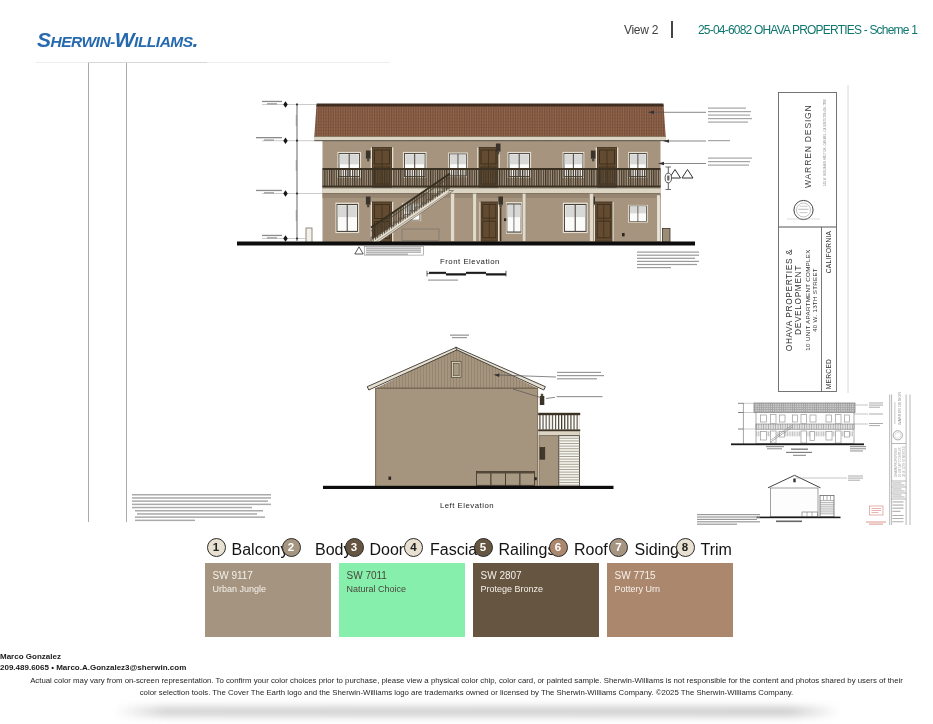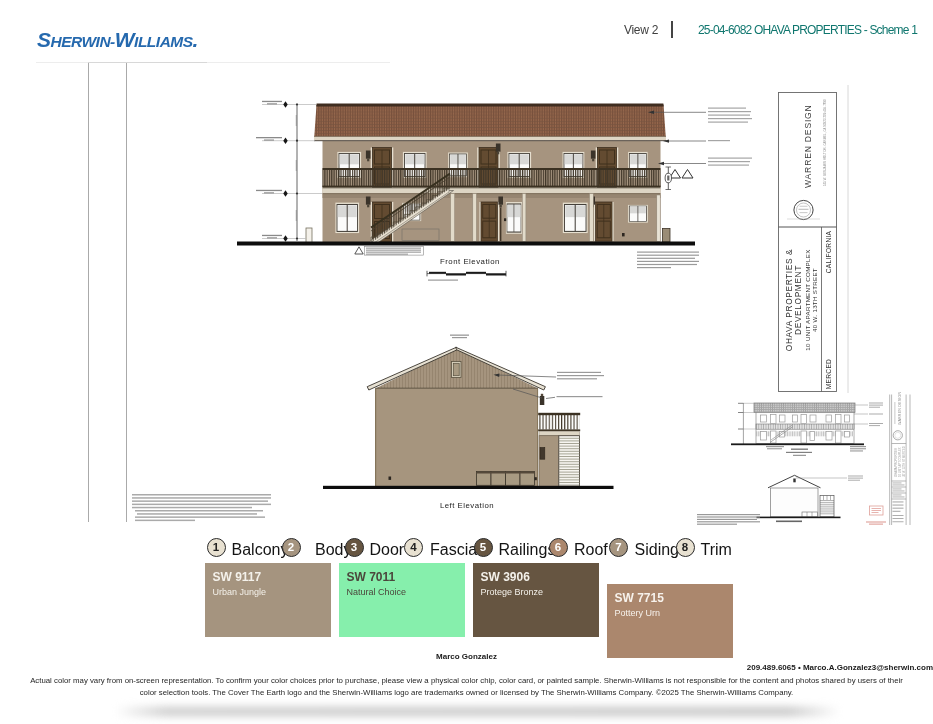--- a/index.html
+++ b/index.html
@@ -3,21 +3,21 @@
 <meta charset="utf-8">
 <style>
   html,body{margin:0;padding:0;}
   body{width:933px;height:724px;position:relative;background:#ffffff;overflow:hidden;
        font-family:"Liberation Sans", sans-serif;}
   .abs{position:absolute;}
   .lc{width:17px;height:17px;border:1.6px solid #2b2b2b;border-radius:50%;
       font-size:11.5px;font-weight:bold;text-align:center;line-height:17px;}
   .ll{top:541px;font-size:16px;color:#141414;}
   .sw{top:562.5px;width:126.5px;height:74px;}
-  .s1{margin:7px 0 0 8px;font-size:12px;font-weight:bold;}
+  .s1{margin:7px 0 0 8px;font-size:10px;}
   .s2{margin:3px 0 0 8px;font-size:9px;}
 </style>
 </head>
 <body>
 
 <div class="abs" style="left:37px;top:28px;color:#2569ae;font-weight:bold;font-style:italic;font-size:15.5px;letter-spacing:-0.5px;white-space:nowrap;"><span style="font-size:21px;">S</span>HERWIN-<span style="font-size:21px;">W</span>ILLIAMS<span style="font-size:21px;">.</span></div>
 
 <div class="abs" style="left:624px;top:23px;font-size:12px;letter-spacing:-0.3px;color:#404040;">View 2</div>
 
 <div class="abs" style="left:671px;top:21px;width:1.6px;height:17px;background:#444;"></div>
@@ -633,29 +633,29 @@
       <div class="s1">SW 9117</div>
       <div class="s2">Urban Jungle</div>
     </div>
 
   <div class="abs sw" style="left:338.5px;background:#86efac;color:#4b463c;">
       <div class="s1">SW 7011</div>
       <div class="s2">Natural Choice</div>
     </div>
 
   <div class="abs sw" style="left:472.5px;background:#665541;color:#f4f1ea;">
-      <div class="s1">SW 3906</div>
+      <div class="s1">SW 2807</div>
       <div class="s2">Protege Bronze</div>
     </div>
 
-  <div class="abs sw" style="left:606.5px;background:#ab876d;color:#f7f2ec;margin-top:21px;">
+  <div class="abs sw" style="left:606.5px;background:#ab876d;color:#f7f2ec;">
       <div class="s1">SW 7715</div>
       <div class="s2">Pottery Urn</div>
     </div>
 </div>
 
-<div class="abs" style="left:0;top:652px;width:933px;text-align:center;font-size:8px;font-weight:bold;color:#1a1a1a;">Marco Gonzalez</div>
-
-<div class="abs" style="left:0;top:663px;width:933px;text-align:right;font-size:8px;font-weight:bold;color:#1a1a1a;">209.489.6065 • Marco.A.Gonzalez3@sherwin.com</div>
+<div class="abs" style="left:0;top:652px;width:933px;text-align:left;font-size:8px;font-weight:bold;color:#1a1a1a;">Marco Gonzalez</div>
+
+<div class="abs" style="left:0;top:663px;width:933px;text-align:left;font-size:8px;font-weight:bold;color:#1a1a1a;">209.489.6065 • Marco.A.Gonzalez3@sherwin.com</div>
 
 <div class="abs" style="left:14px;top:674.5px;width:905px;text-align:center;font-size:7.8px;line-height:12.2px;color:#1f1f1f;">Actual color may vary from on-screen representation. To confirm your color choices prior to purchase, please view a physical color chip, color card, or painted sample. Sherwin-Williams is not responsible for the content and photos shared by users of their<br>color selection tools. The Cover The Earth logo and the Sherwin-Williams logo are trademarks owned or licensed by The Sherwin-Williams Company. ©2025 The Sherwin-Williams Company.</div>
 
 <div class="abs" style="left:115px;top:707px;width:725px;height:9px;background:linear-gradient(to right, rgba(205,205,205,0), #cbcbcb 7%, #c6c6c6 93%, rgba(205,205,205,0));border-radius:5px;filter:blur(4.5px);"></div>
 
 </body></html>

